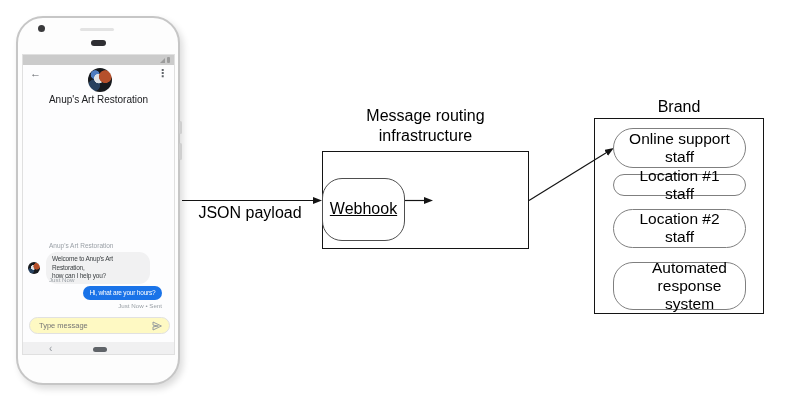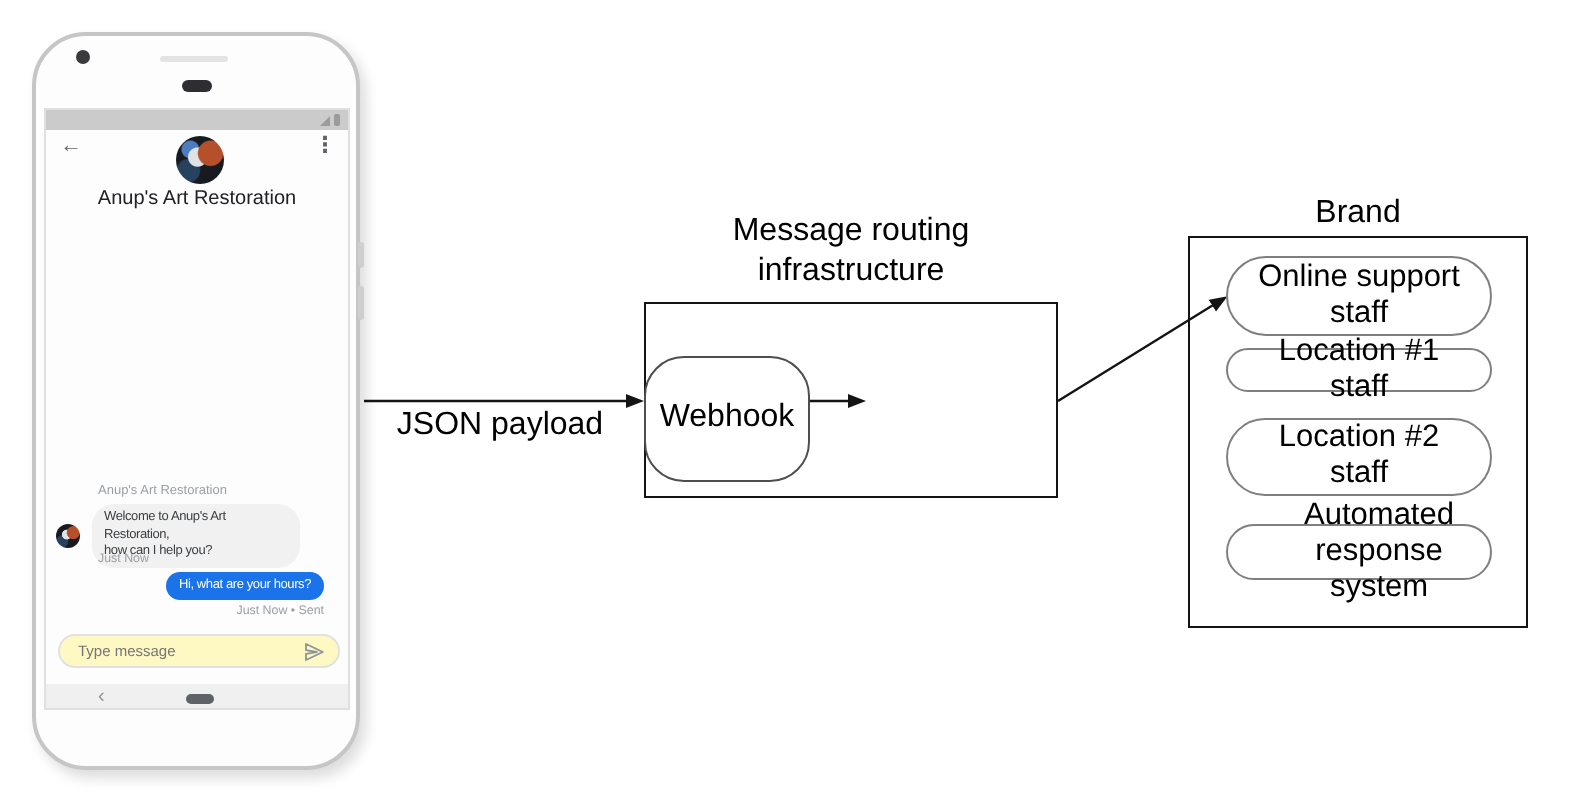--- a/index.html
+++ b/index.html
@@ -68,32 +68,32 @@
 
   .navbar { position:absolute; left:0; top:287px; width:100%; height:14px; background:#f0f0f1; }
   .nav-back { position:absolute; left:26px; top:1px; font-size:10px; color:#8f949a; line-height:12px; }
   .nav-home { position:absolute; left:69.5px; top:5px; width:14px; height:4.5px; border-radius:2.5px; background:#5f6368; }
 
   
   .dg-text { color:#000; font-size:16px; text-align:center; }
   .routing-title { left:322px; top:106px; width:207px; line-height:19.5px; }
   .routing-box { left:322px; top:151px; width:207px; height:98px; border:1px solid #141414; background:transparent; }
   .node { background:#fff; display:flex; align-items:center; justify-content:center; text-align:center;border-radius:20px; }
-  .webhook { left:322px; top:177.5px; width:83px; height:63px; border:1.6px solid #4e4e4e; font-size:16px; }
+  .webhook { left:322px; top:177.5px; width:83px; height:63px; border:1.6px solid #4e4e4e; font-size:16px;text-decoration:underline; }
   .destination { left:432.5px; top:177.5px; width:95px; height:45.5px; border:1.6px solid #4e4e4e;
                  font-size:16px; line-height:18.5px; }
   .json-label { left:180px; top:164px; width:140px;margin-top:40px; }
 
   .brand-title { left:594px; top:98px; width:170px; }
   .brand-box { left:594px; top:117.5px; width:170px; height:196px; border:1px solid #141414; }
   .bch { left:613px; width:133px; border:1.6px solid #7f7f7f; font-size:15.5px; line-height:18px; }
   .bch1 { top:127.5px; height:40px; }
   .bch2 { top:173.5px; height:22px; }
   .bch3 { top:209px; height:38.5px; }
-  .bch4 { top:262px; height:28px;padding-left:20px; }
+  .bch4 { top:262px; height:48px;padding-left:20px; }
 </style>
 </head>
 <body>
 
 <div class="canvas">
 
   <svg class="arrows" viewBox="0 0 785 401">
     <defs>
       <marker id="arr" markerWidth="10" markerHeight="8" refX="1" refY="3.5" orient="auto" markerUnits="userSpaceOnUse">
         <path d="M0,0 L9,3.5 L0,7 z" fill="#141414"></path>

